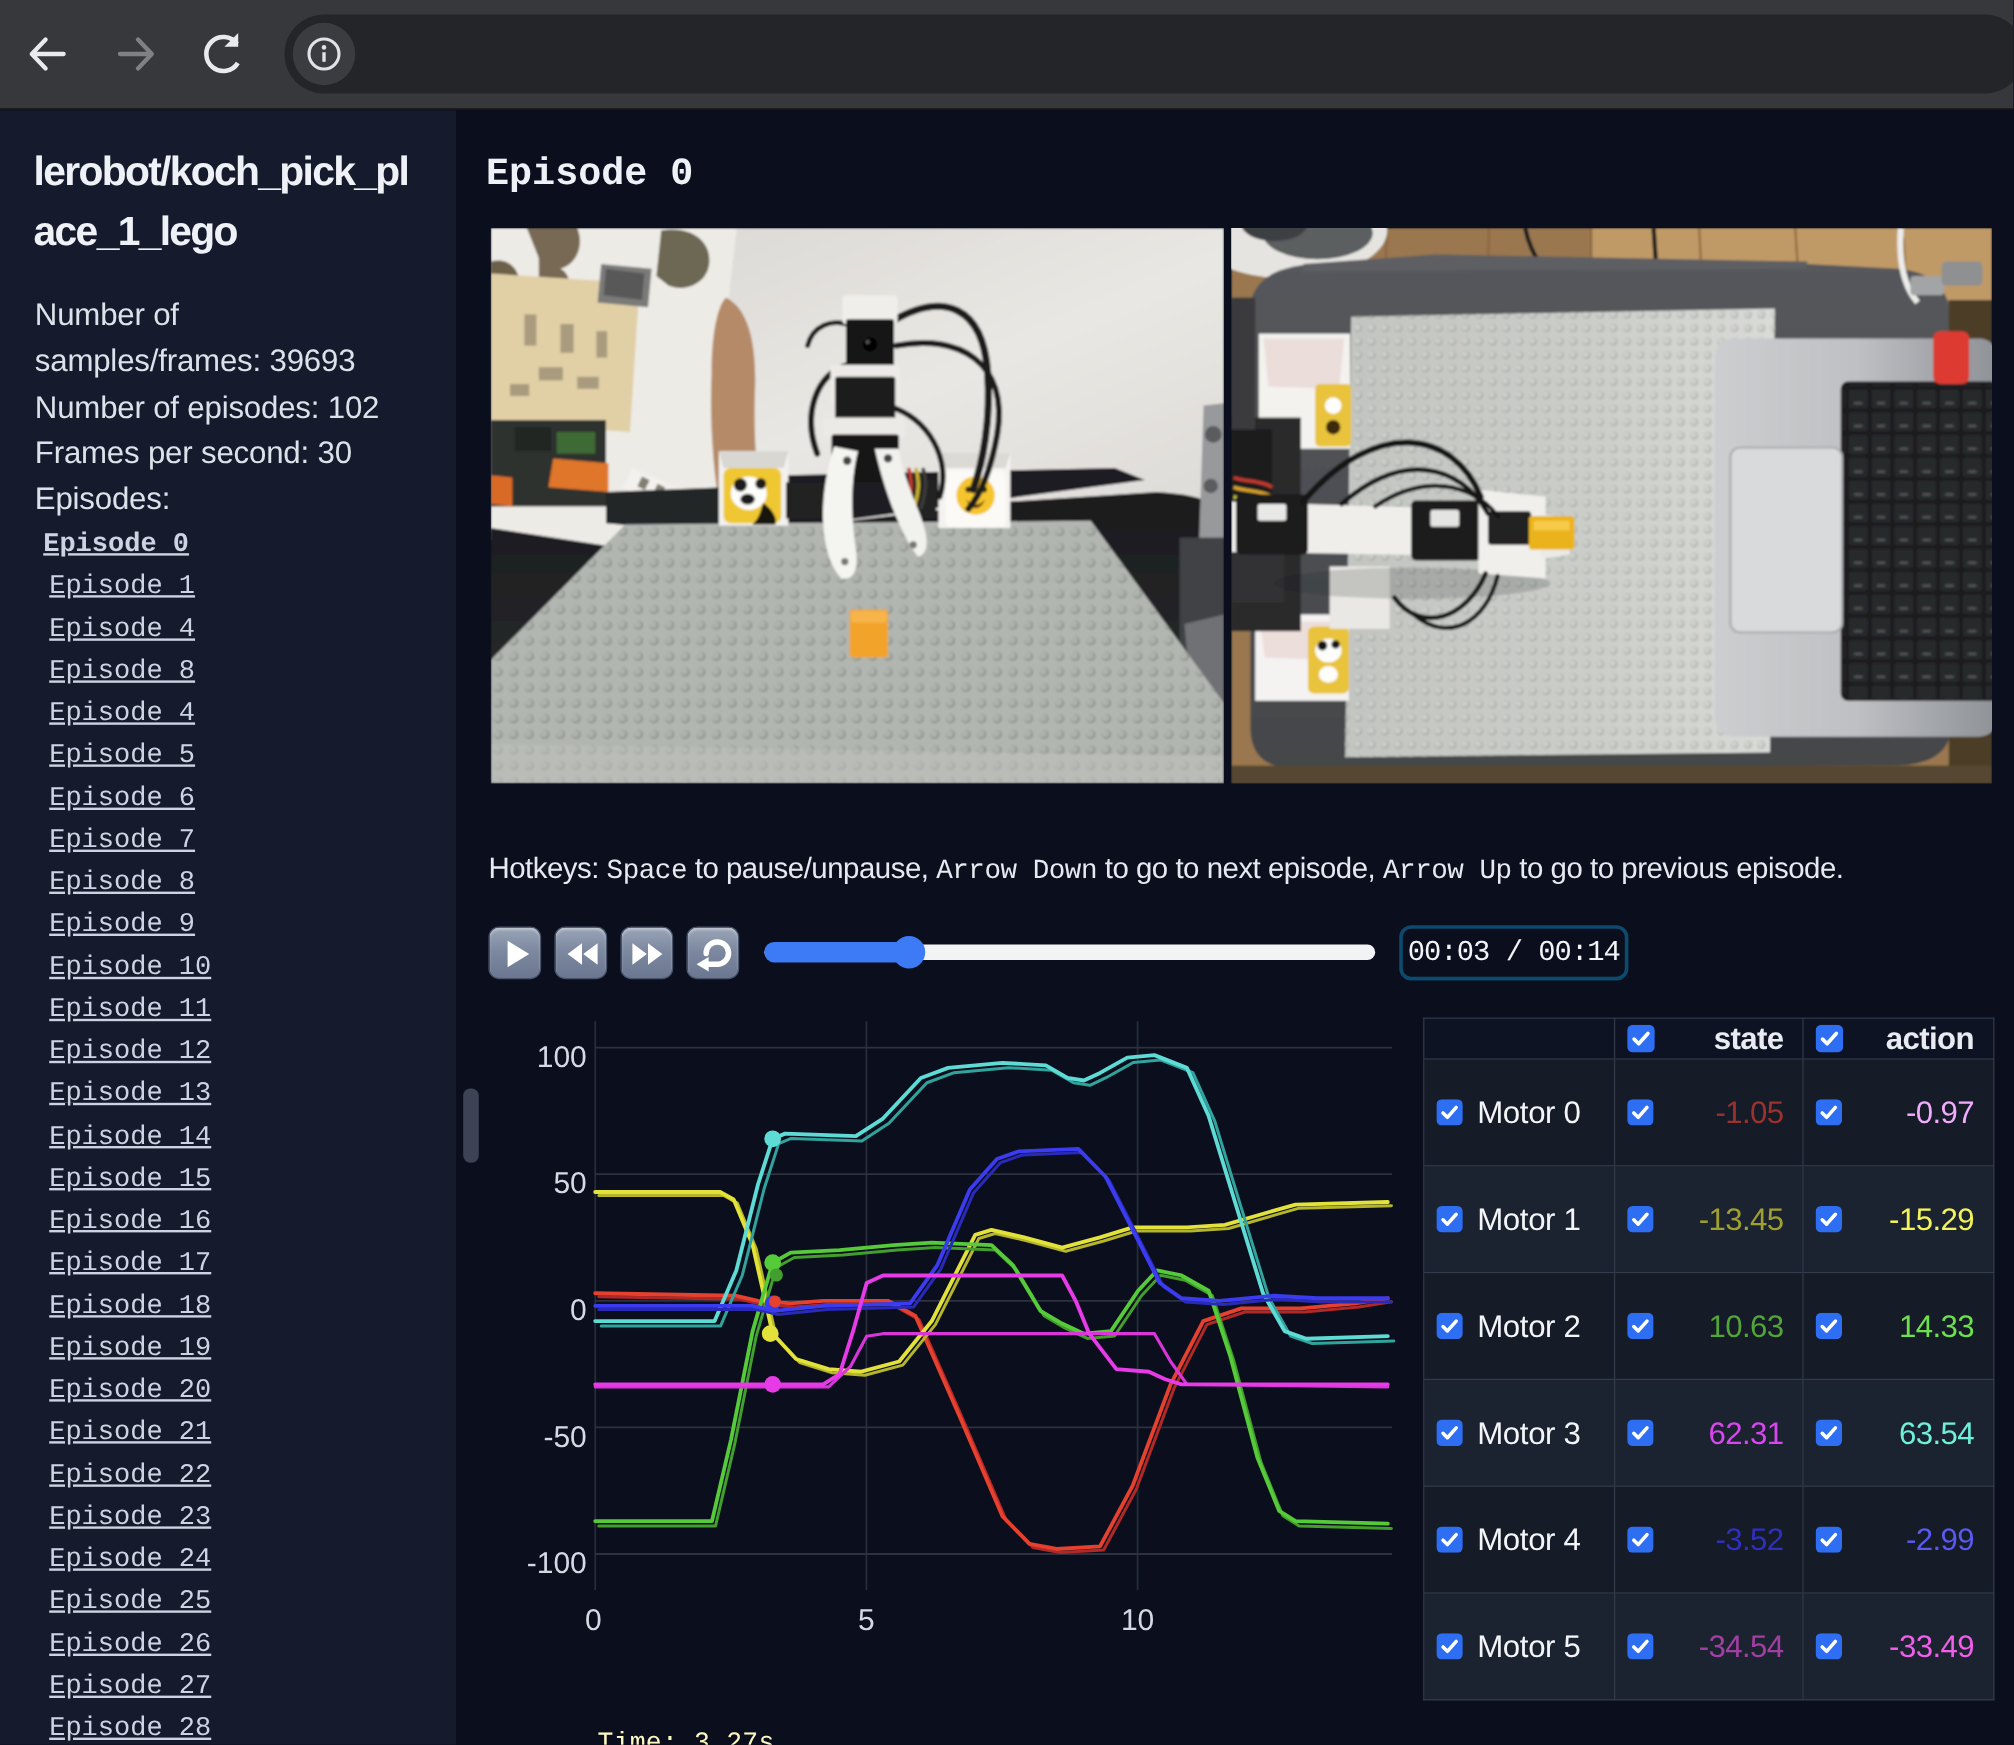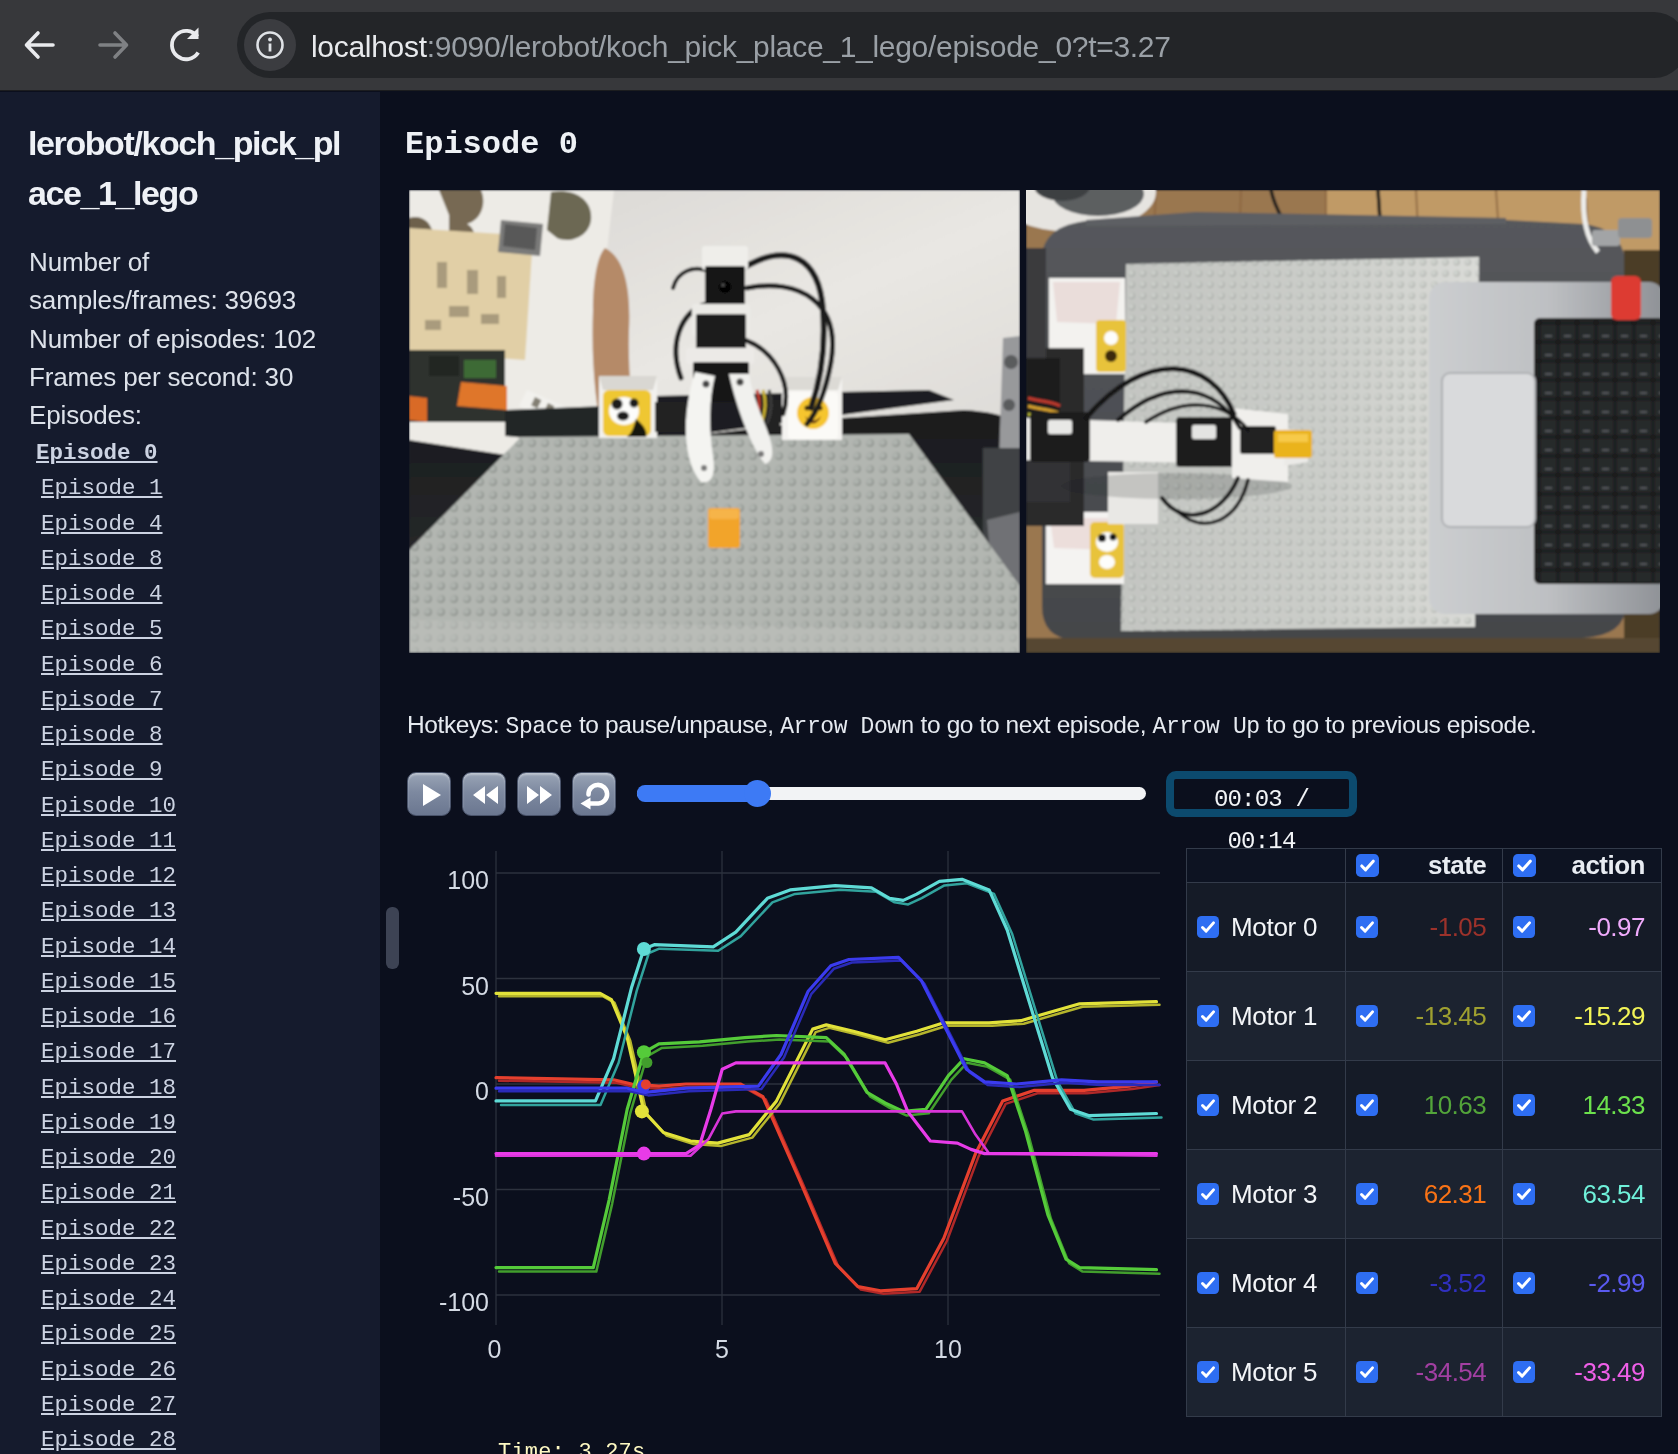--- a/index.html
+++ b/index.html
@@ -28,21 +28,21 @@
 #vidR { left:1026px; width:634px; }
 .vid svg { display:block; }
 #hotkeys { position:absolute; left:407px; top:711px; font-size:24.5px; color:#e6eaf0; letter-spacing:-0.4px;}
 #hotkeys .mono { font-family:"Liberation Mono", monospace; font-size:23px; }
 
 .btn { position:absolute; top:772px; width:44px; height:44px; border-radius:9px; background:linear-gradient(180deg,#9aa5b6 0%,#7d89a0 45%,#6b7790 100%); border:1px solid #49536a; box-shadow:inset 0 2px 2px rgba(255,255,255,0.35); }
 .btn svg { position:absolute; left:-1px; top:-1px; }
 #slider-track { position:absolute; left:637px; top:787px; width:509px; height:13px; border-radius:6.5px; background:#f2f3f5; }
 #slider-fill { position:absolute; left:637px; top:785px; width:122px; height:17px; border-radius:8px 0 0 8px; background:#3d7af5; }
 #slider-thumb { position:absolute; left:744px; top:780px; width:27px; height:27px; border-radius:14px; background:#3d7af5; }
-#timebox { position:absolute; left:1166px; top:771px; width:191px; height:46px; border:8px solid #0c4a6e; border-radius:10px; color:#f2f4f7; font-family:"Liberation Mono", monospace; font-size:24px; line-height:42px; text-align:center; letter-spacing:-0.8px;}
+#timebox { position:absolute; left:1166px; top:771px; width:191px; height:46px; border:3px solid #0c4a6e; border-radius:10px; color:#f2f4f7; font-family:"Liberation Mono", monospace; font-size:24px; line-height:42px; text-align:center; letter-spacing:-0.8px;}
 #scrollthumb { position:absolute; left:386px; top:907px; width:13px; height:62px; border-radius:6px; background:#3d4354; }
 #timelabel { position:absolute; left:498px; top:1392px; font-family:"Liberation Mono", monospace; font-size:22px; color:#fef9c3; letter-spacing:0.2px;margin-top:48px;}
 
 #mtable { position:absolute; left:1186px; top:848px; width:476px; border-collapse:collapse; font-size:26px; color:#e8ecf2; }
 #mtable td { border:1px solid #333b4a; padding:0; }
 #mtable thead td { background:#0d1322; }
 #mtable .rowA { background:#151b27; }
 #mtable .rowB { background:#1c2330; }
 #mtable td.c1 { width:159px; }
 #mtable td.c2 { width:158px; }
@@ -69,21 +69,20 @@
     <g stroke="#e9eaed" stroke-width="3.8" fill="none">
       <path d="M197.5 36.5 A 14.2 14.2 0 1 0 198.2 52.5"></path>
       <path d="M198.5 27.5 v11.5 h-11.5 Z" fill="#e9eaed" stroke="none"></path>
     </g>
   </svg>
   <svg class="abs" style="left:252px;top:0" width="40" height="90" viewBox="0 0 40 90">
     <circle cx="18" cy="45" r="12.5" stroke="#dfe2e6" stroke-width="2.6" fill="none"></circle>
     <circle cx="18" cy="39.5" r="1.9" fill="#dfe2e6"></circle>
     <rect x="16.6" y="43.5" width="2.8" height="8" fill="#dfe2e6"></rect>
   </svg>
-  <div id="urltext">localhost<span class="gray">:9090/lerobot/koch_pick_place_1_lego/episode_0?t=3.27</span></div>
 </div>
 
 <div id="sidebar"></div>
 <div id="main"></div>
 <div id="sbtitle">lerobot/koch_pick_pl<br>ace_1_lego</div>
 <div id="stats">Number of<br>samples/frames: 39693<br>Number of episodes: 102<br>Frames per second: 30<br>Episodes:</div>
 <div id="eplist">
     <div class="ep0"><a>Episode 0 </a></div>
     <div><a>Episode 1</a></div>
     <div><a>Episode 4</a></div>
@@ -565,21 +564,21 @@
             </svg>
             <span class="motlabel">Motor 3</span>
           </div>
         </td>
         <td class="c2">
           <div class="cellflex">
             <svg class="cbx" width="22" height="22" viewBox="0 0 24 24">
               <rect width="24" height="24" rx="5" fill="#2e6ef2"></rect>
               <path d="M6 12.5 L10 16.5 L18 7.5" stroke="#fff" stroke-width="3.2" fill="none" stroke-linecap="round" stroke-linejoin="round"></path>
             </svg>
-            <span class="val" style="color:#f97316">62.31</span>
+            <span class="val" style="color:#d946ef">62.31</span>
           </div>
         </td>
         <td class="c3">
           <div class="cellflex">
             <svg class="cbx" width="22" height="22" viewBox="0 0 24 24">
               <rect width="24" height="24" rx="5" fill="#2e6ef2"></rect>
               <path d="M6 12.5 L10 16.5 L18 7.5" stroke="#fff" stroke-width="3.2" fill="none" stroke-linecap="round" stroke-linejoin="round"></path>
             </svg>
             <span class="val" style="color:#6ff0d9">63.54</span>
           </div>

